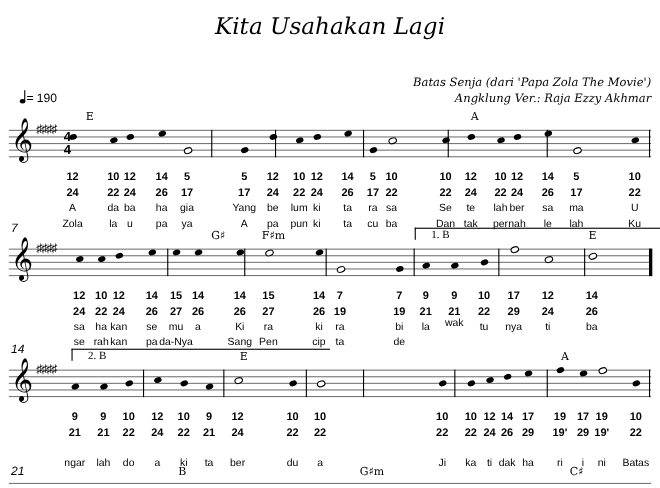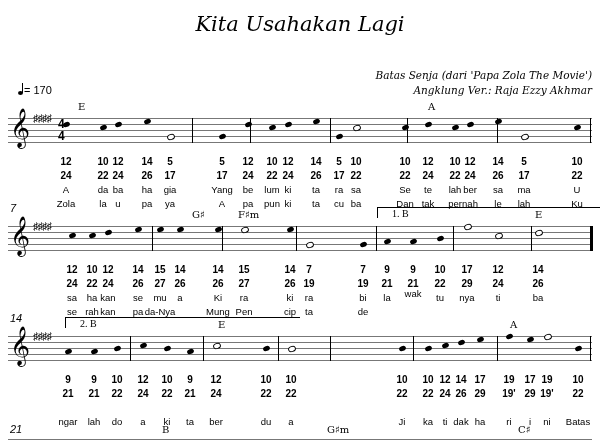--- a/index.html
+++ b/index.html
@@ -23,21 +23,21 @@
   .ts{position:absolute;font-weight:bold;font-size:12px;line-height:12px;text-align:center;}
   .volta{position:absolute;border-top:1px solid #000;border-left:1px solid #000;height:10px;font-family:Liberation Serif, serif;font-size:10px;padding-left:14px;}
   .volta.r{border-right:1px solid #000;}
 </style>
 </head>
 <body>
 
 <div class="title">Kita Usahakan Lagi</div>
 <div class="sub" style="top:69px">Batas Senja (dari 'Papa Zola The Movie')</div>
 <div class="sub" style="top:84px">Angklung Ver.: Raja Ezzy Akhmar</div>
-<div class="tempo"><span class="q"></span><span>= 170</span></div>
+<div class="tempo"><span class="q"></span><span>= 190</span></div>
 
 <div id="score">
     <div>
       <div class="staff" style="top: 118px;">
         <div class="line" style="top: 0px;"></div>
         <div class="line" style="top: 6px;"></div>
         <div class="line" style="top: 12px;"></div>
         <div class="line" style="top: 18px;"></div>
         <div class="line" style="top: 24px;"></div>
       </div>
@@ -197,21 +197,21 @@
       <div class="lyr" style="left: 160px; top: 292px;">mu</div>
       <div class="lyr" style="left: 160px; top: 306px;">da-Nya</div>
       <div class="note" style="left: 177px; top: 227px;"></div>
       <div class="num" style="left: 180px; top: 264px;">14</div>
       <div class="num" style="left: 180px; top: 278px;">26</div>
       <div class="lyr" style="left: 180px; top: 292px;">a</div>
       <div class="note" style="left: 215px; top: 227px;"></div>
       <div class="num" style="left: 218px; top: 264px;">14</div>
       <div class="num" style="left: 218px; top: 278px;">26</div>
       <div class="lyr" style="left: 218px; top: 292px;">Ki</div>
-      <div class="lyr" style="left: 218px; top: 306px;">Mung</div>
+      <div class="lyr" style="left: 218px; top: 306px;">Sang</div>
       <div class="note open" style="left: 241px; top: 227px;"></div>
       <div class="num" style="left: 244px; top: 264px;">15</div>
       <div class="num" style="left: 244px; top: 278px;">27</div>
       <div class="lyr" style="left: 244px; top: 292px;">ra</div>
       <div class="lyr" style="left: 244px; top: 306px;">Pen</div>
       <div class="note" style="left: 287px; top: 227px;"></div>
       <div class="num" style="left: 290px; top: 264px;">14</div>
       <div class="num" style="left: 290px; top: 278px;">26</div>
       <div class="lyr" style="left: 290px; top: 292px;">ki</div>
       <div class="lyr" style="left: 290px; top: 306px;">cip</div>

